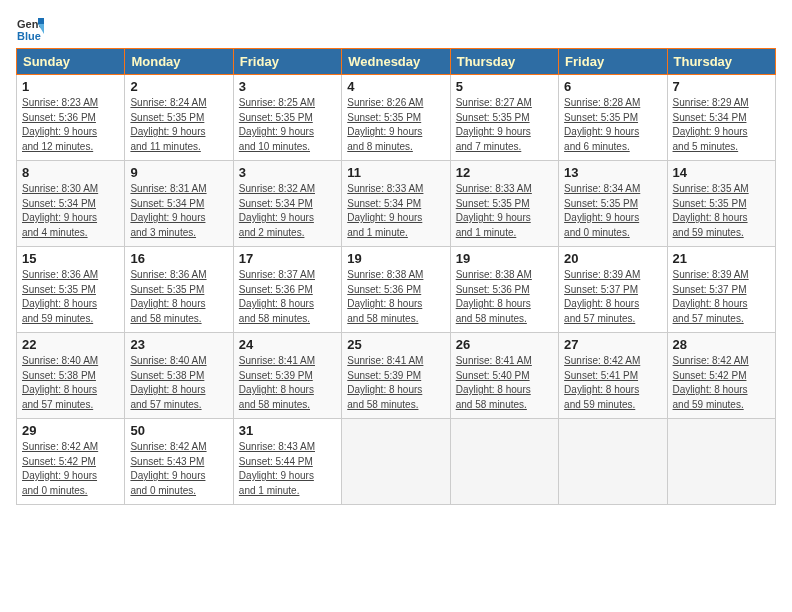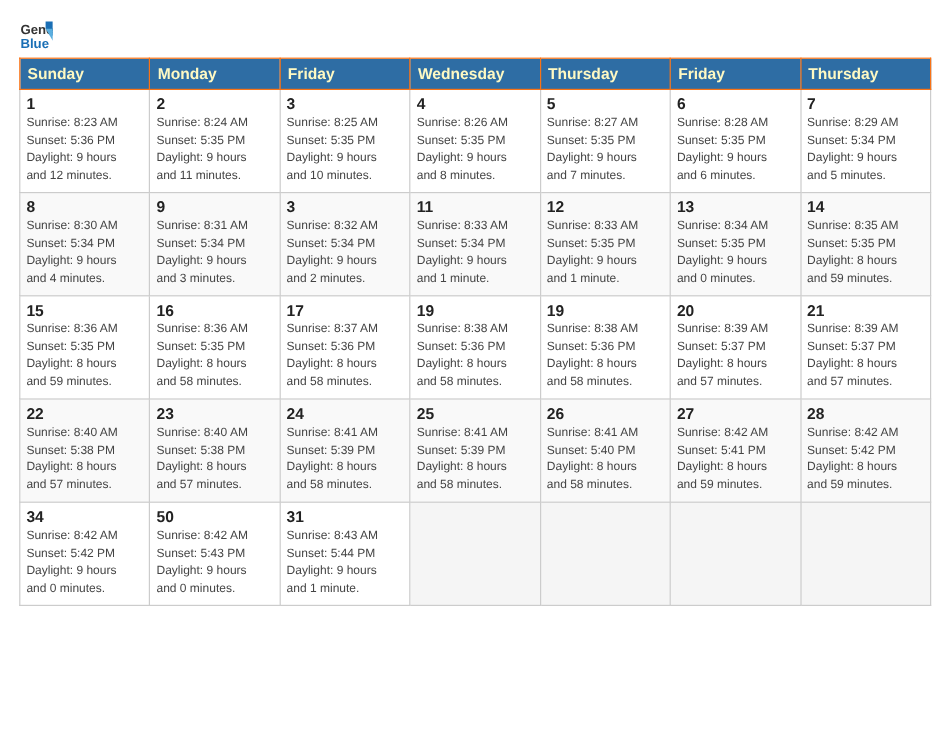--- a/index.html
+++ b/index.html
@@ -81,20 +81,21 @@
       font-size: 13px;
       font-weight: bold;
       color: #222;
       display: block;
       margin-bottom: 2px;
     }
     .day-info {
       font-size: 10px;
       color: #444;
       line-height: 1.45;
+      text-decoration: underline;
     }
     .calendar tbody tr:nth-child(odd) td:not(.empty) {
       background: #fff;
     }
     .calendar tbody tr:nth-child(even) td:not(.empty) {
       background: #f9f9f9;
     }
   </style>
 </head>
 <body>
@@ -247,21 +248,21 @@
             <span class="day-num">27</span>
             <div class="day-info">Sunrise: 8:42 AM<br>Sunset: 5:41 PM<br>Daylight: 8 hours<br>and 59 minutes.</div>
           </td>
           <td>
             <span class="day-num">28</span>
             <div class="day-info">Sunrise: 8:42 AM<br>Sunset: 5:42 PM<br>Daylight: 8 hours<br>and 59 minutes.</div>
           </td>
         </tr>
         <tr>
           <td>
-            <span class="day-num">34</span>
+            <span class="day-num">29</span>
             <div class="day-info">Sunrise: 8:42 AM<br>Sunset: 5:42 PM<br>Daylight: 9 hours<br>and 0 minutes.</div>
           </td>
           <td>
             <span class="day-num">50</span>
             <div class="day-info">Sunrise: 8:42 AM<br>Sunset: 5:43 PM<br>Daylight: 9 hours<br>and 0 minutes.</div>
           </td>
           <td>
             <span class="day-num">31</span>
             <div class="day-info">Sunrise: 8:43 AM<br>Sunset: 5:44 PM<br>Daylight: 9 hours<br>and 1 minute.</div>
           </td>

